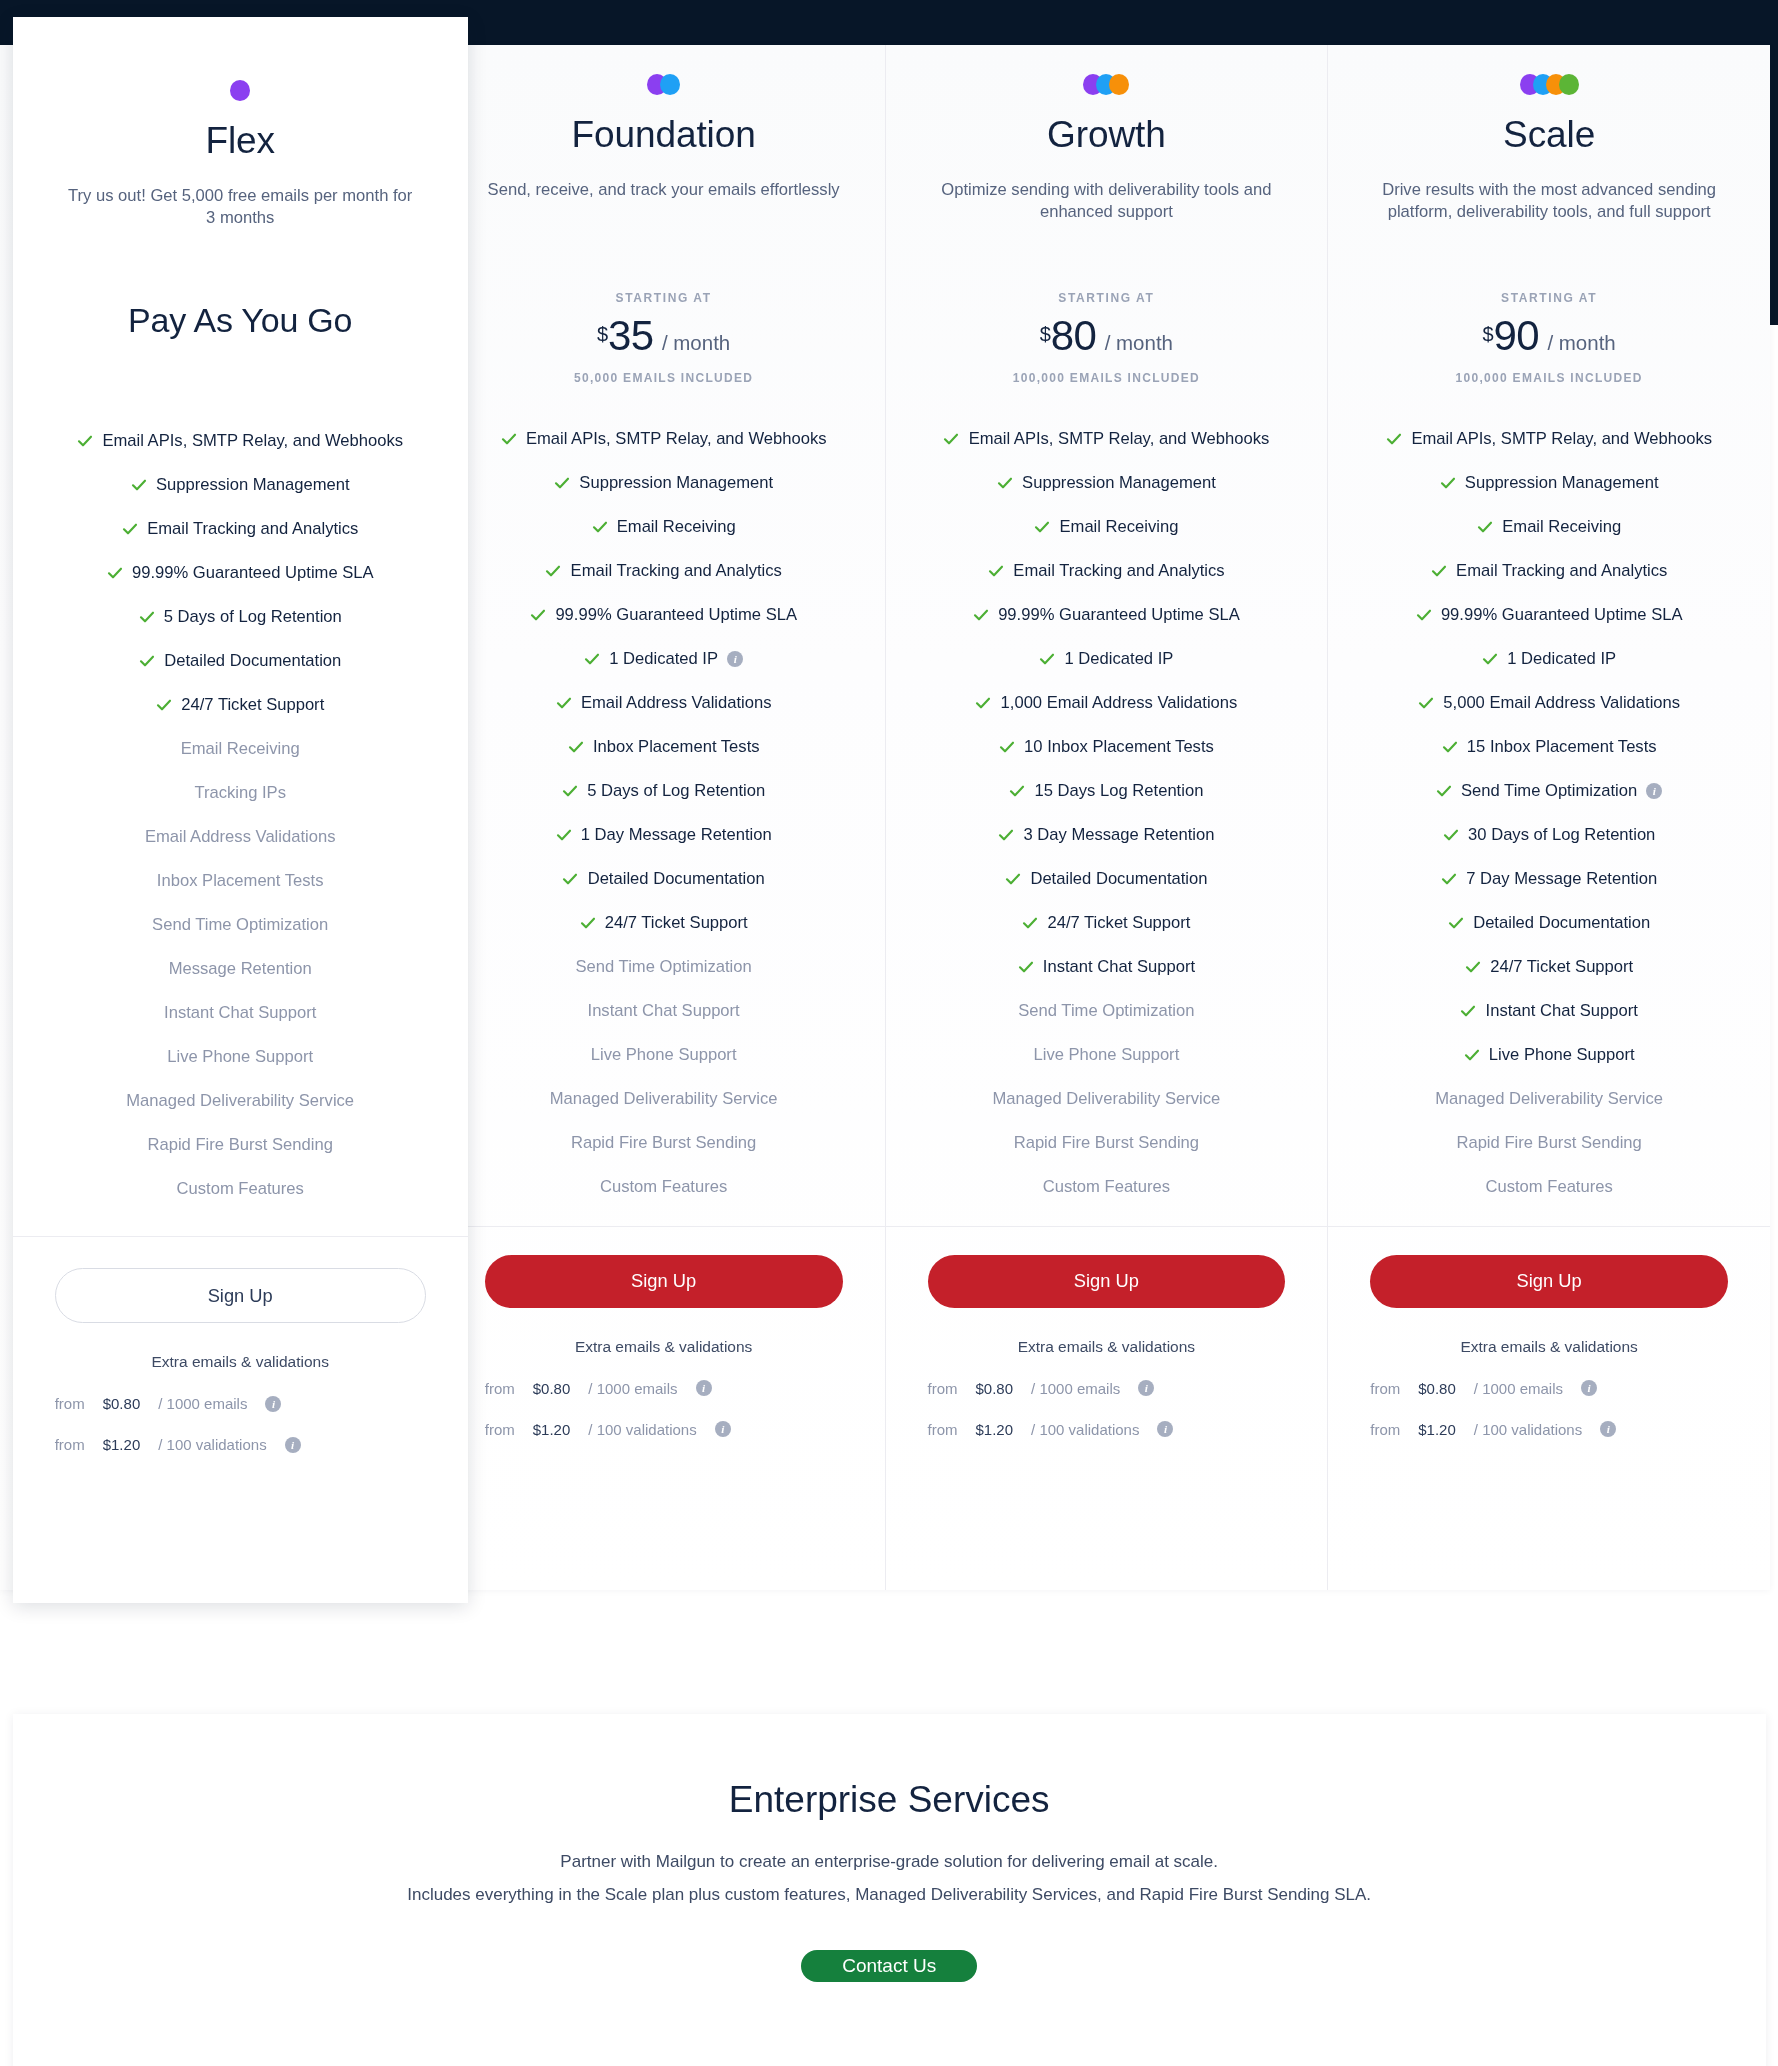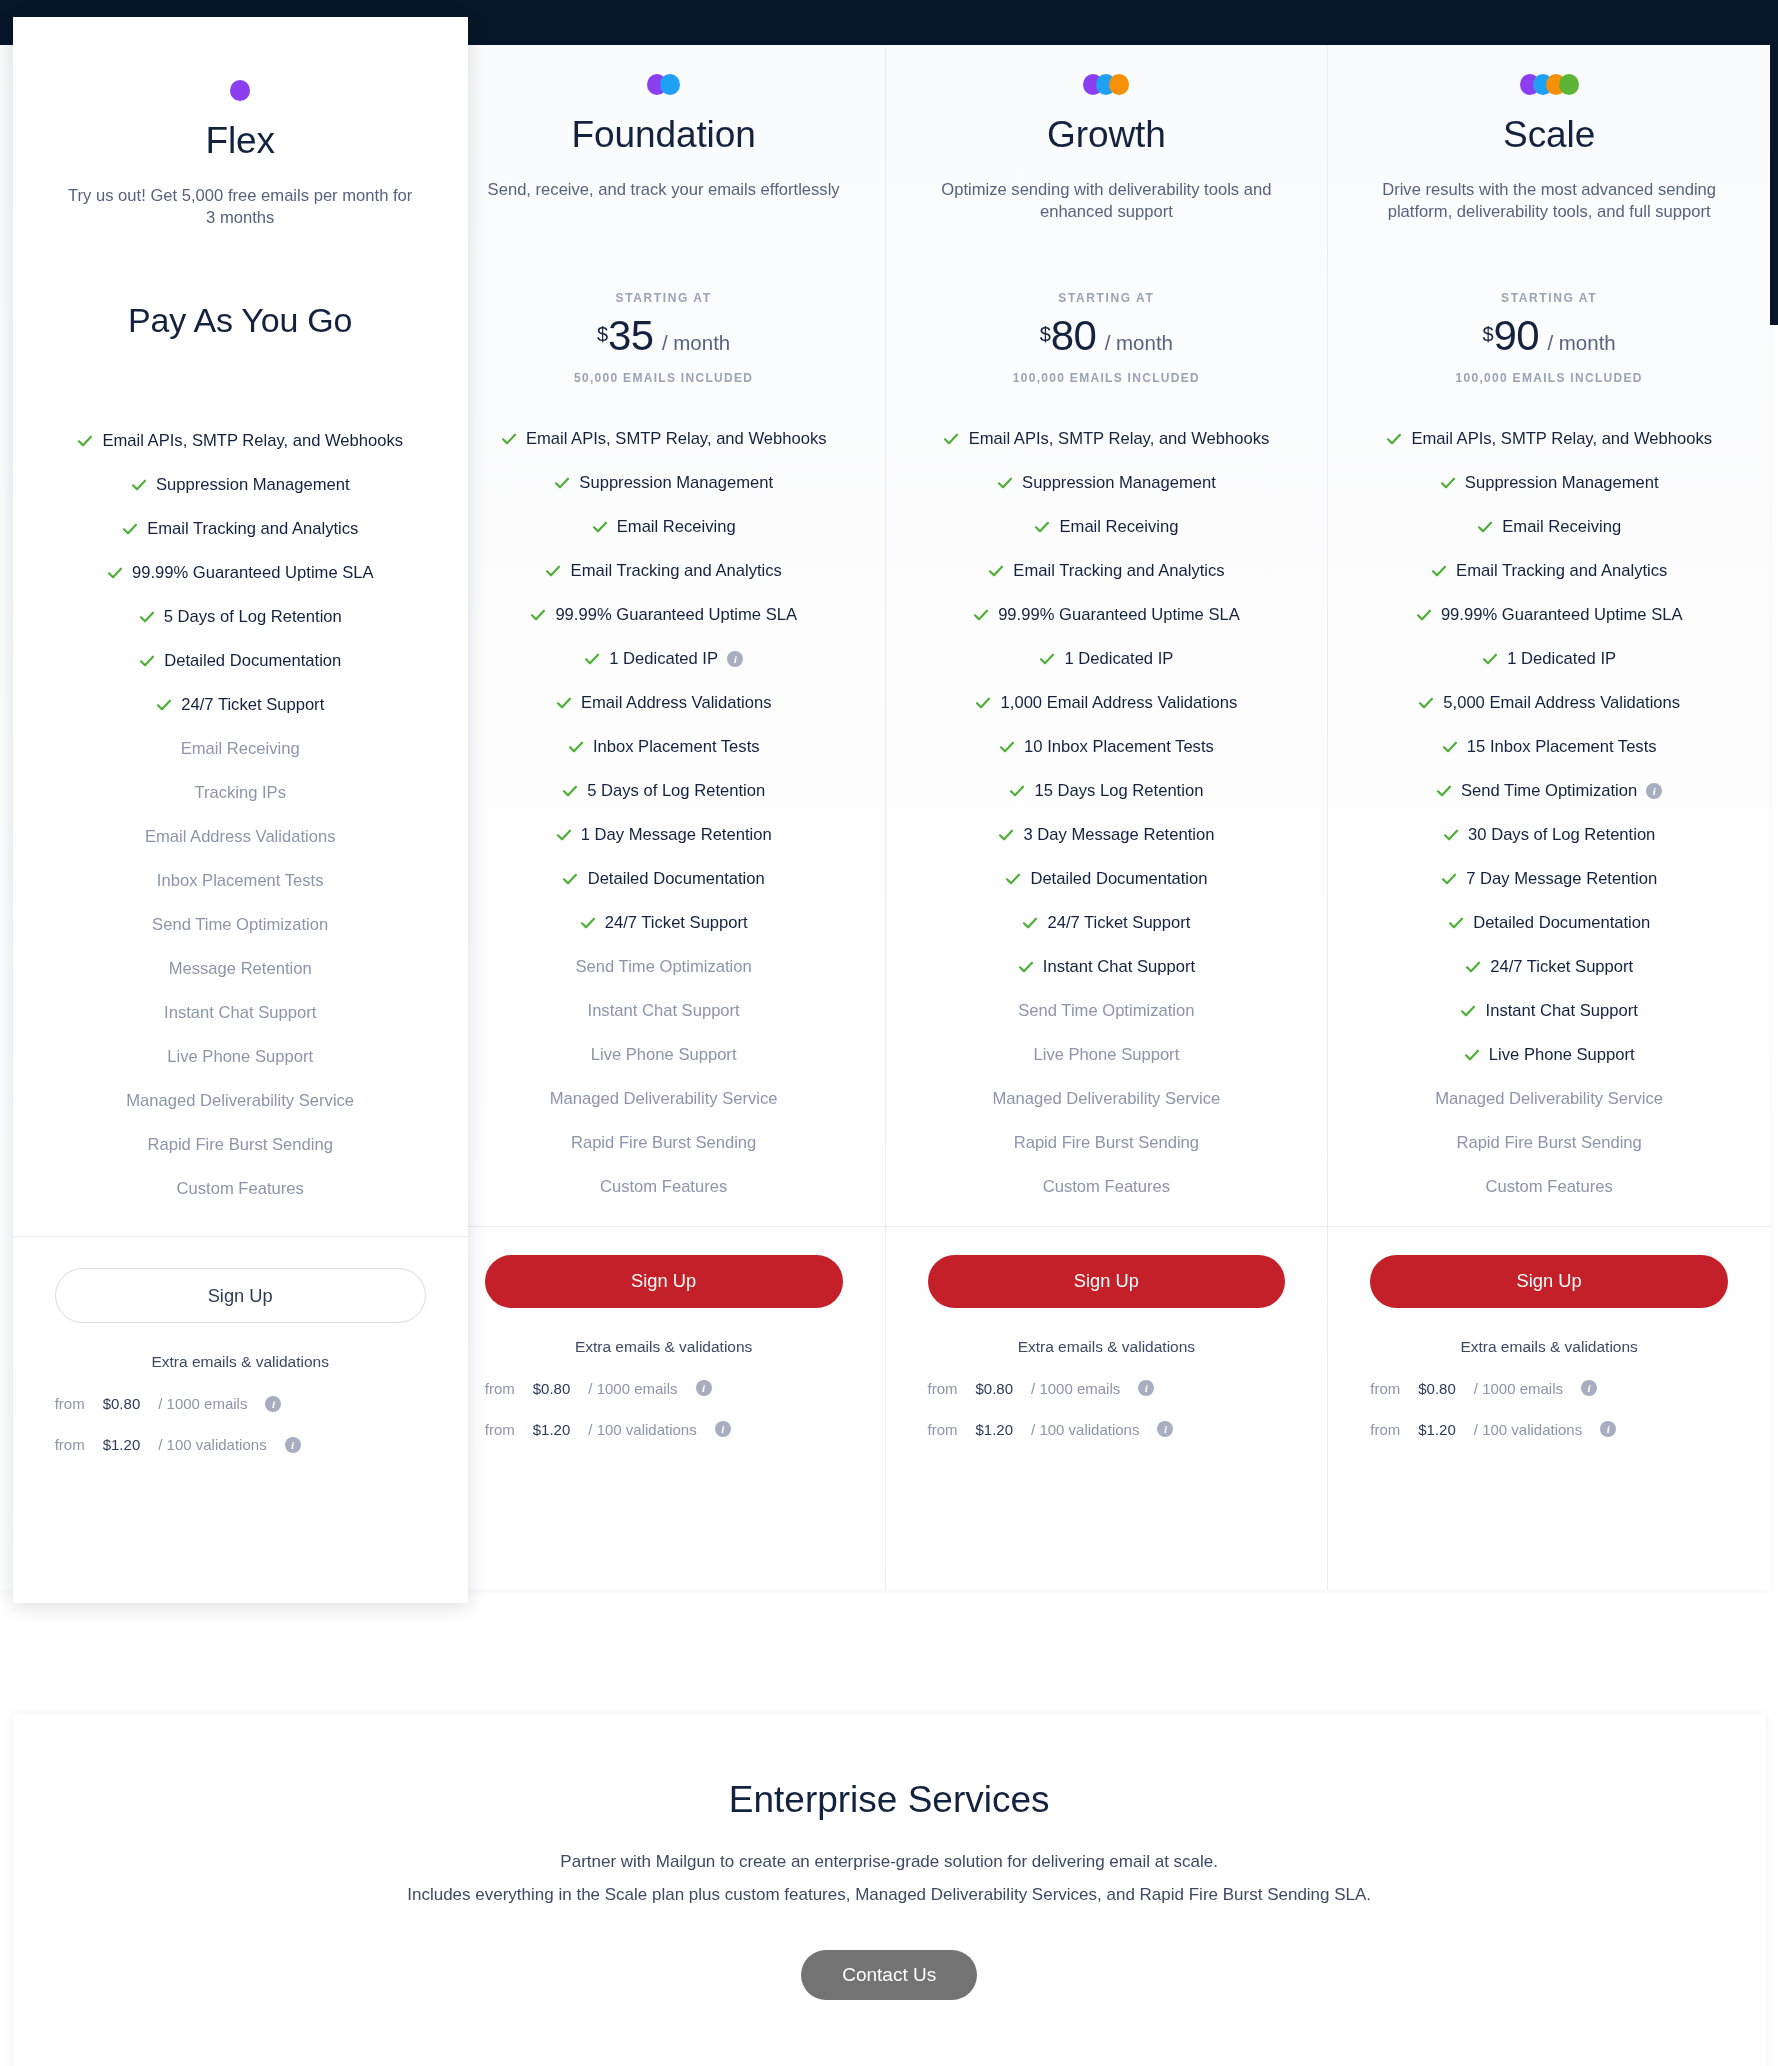--- a/index.html
+++ b/index.html
@@ -176,24 +176,24 @@
     box-shadow: 0 1.4px 10px rgba(10,25,50,.07);
     text-align: center;
     padding-top: 65px;
   }
   .ent-title { font-size: 37px; font-weight: 400; color: #13233f; }
   .ent-line { margin-top: 31px; font-size: 17px; color: #3d4a64; }
   .ent-line.second { margin-top: 12.7px; }
   .ent-btn {
     margin-top: 45px;
     display: inline-block;
-    background: #737373; color: #fff;
+    background: #15803d; color: #fff;
     border: none; border-radius: 28px;
     font-size: 19px; font-family: inherit;
-    padding: 14px 41px; cursor: pointer;
+    padding: 5px 41px; cursor: pointer;
   }
 </style>
 </head>
 <body>
 
 <div id="root">
 
   <div class="page-body"></div>
 
   <div class="plan-grid">

